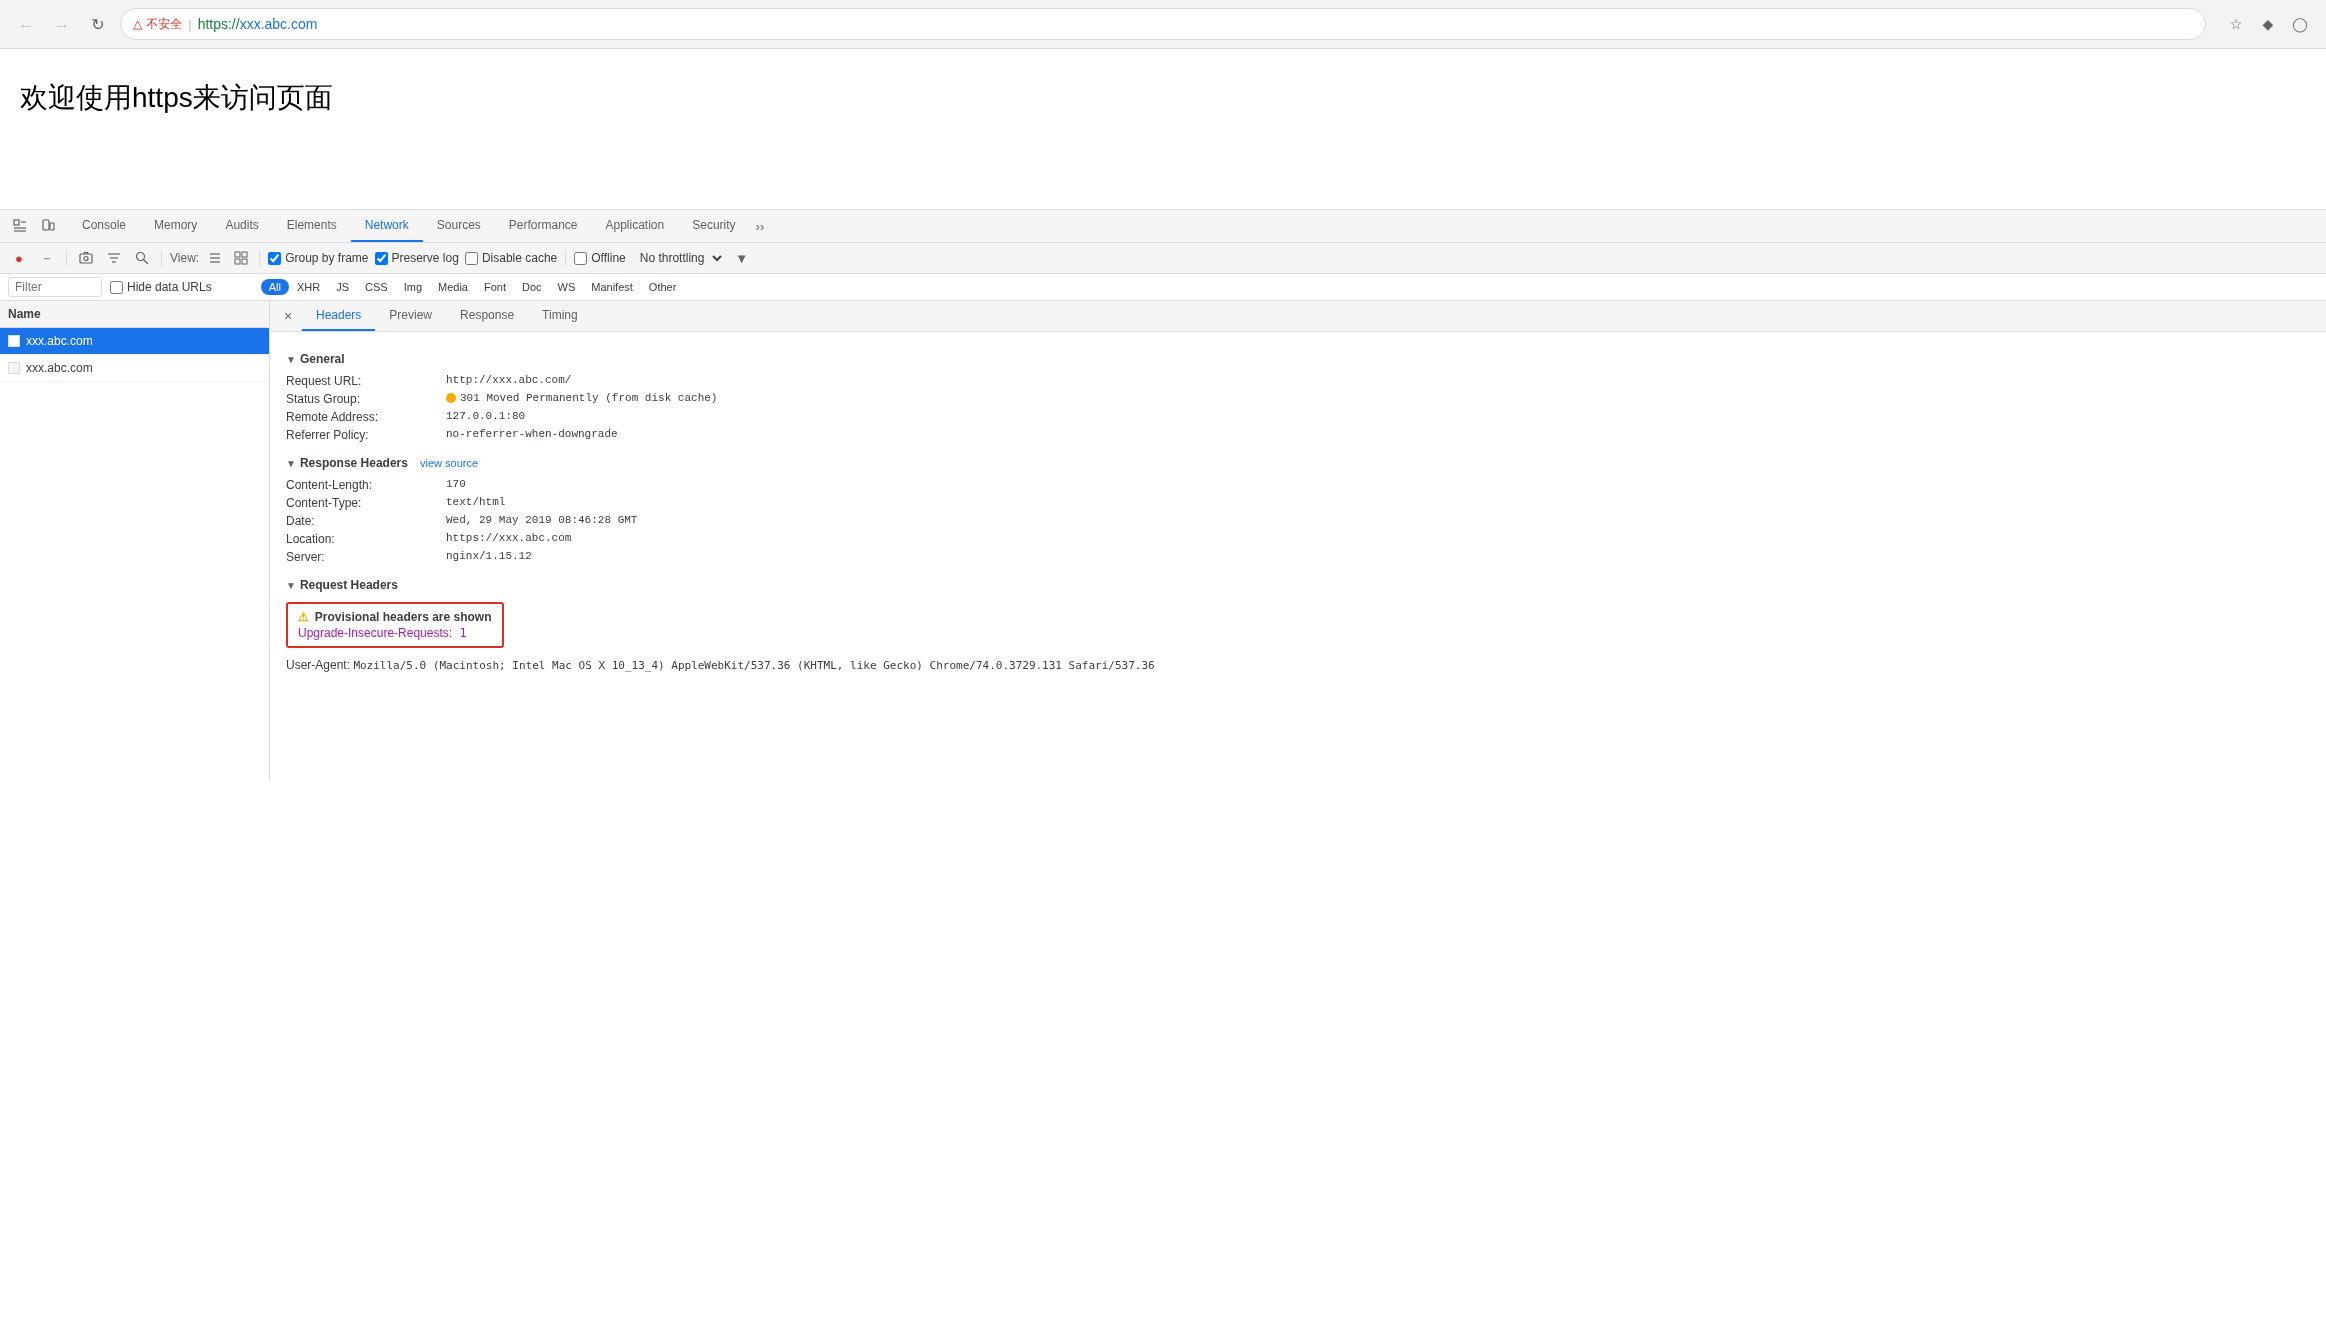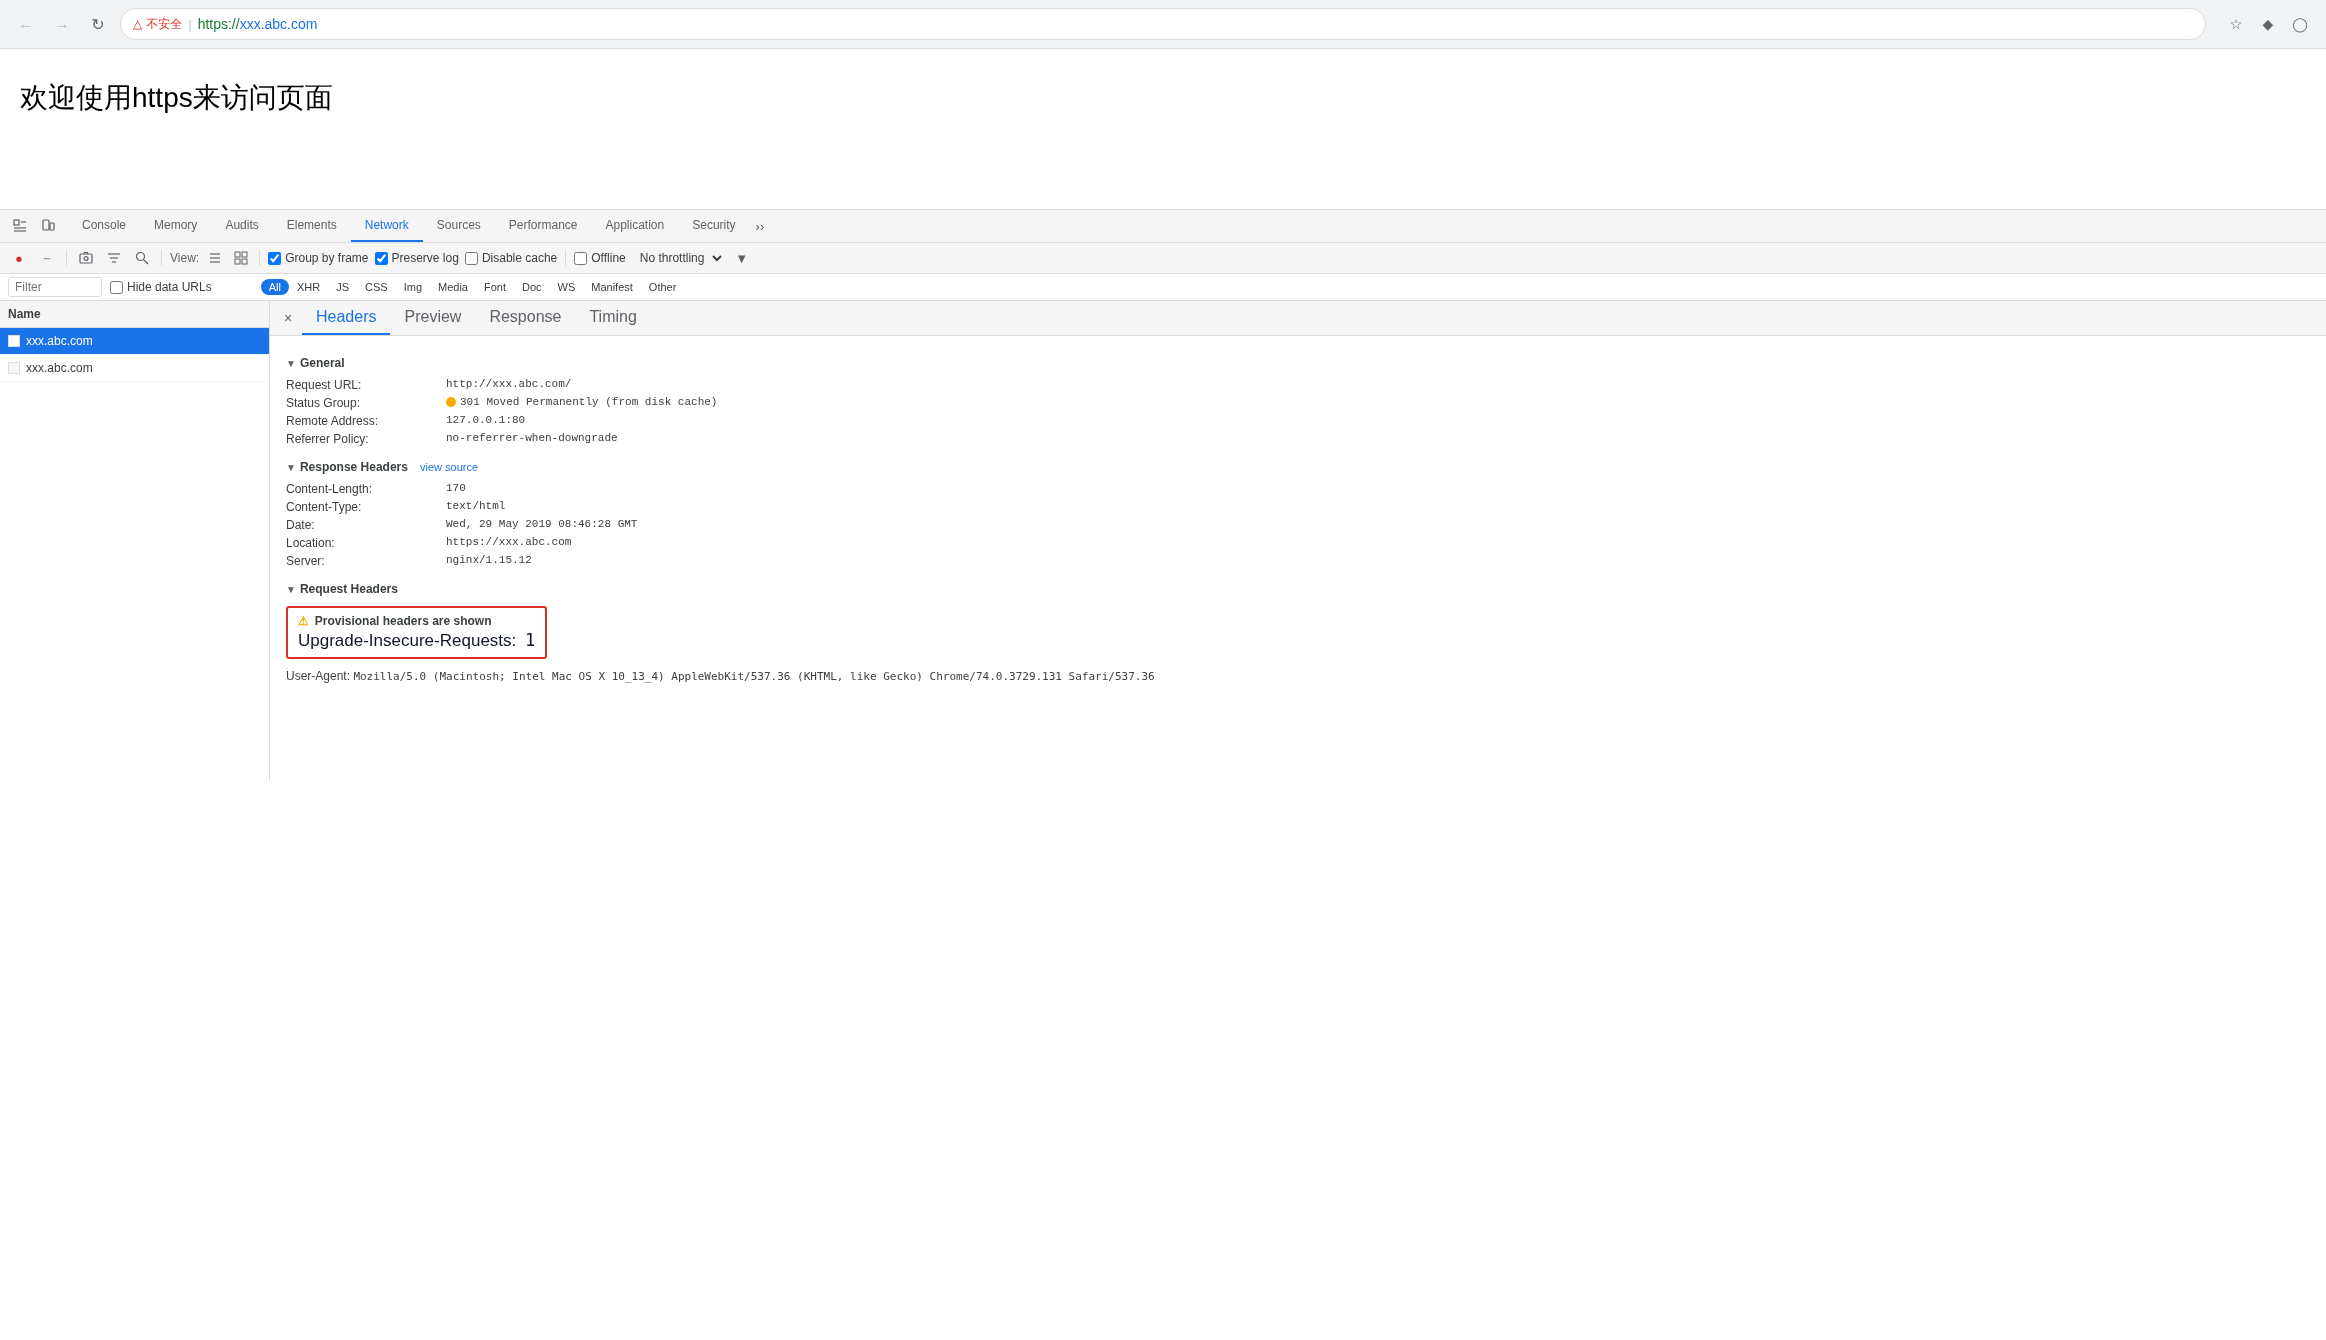--- a/index.html
+++ b/index.html
@@ -167,21 +167,21 @@
       padding: 0 8px;
       background: #f5f5f5;
       gap: 0;
     }
     .details-close-btn {
       width: 20px; height: 20px; border: none; background: transparent; cursor: pointer;
       color: #5f6368; font-size: 14px; display: flex; align-items: center; justify-content: center;
       margin-right: 4px;
     }
     .details-tab {
-      padding: 7px 14px; font-size: 16px; color: #5f6368; cursor: pointer;
+      padding: 7px 14px; font-size: 12px; color: #5f6368; cursor: pointer;
       border-bottom: 2px solid transparent;
     }
     .details-tab.active { color: #1a73e8; border-bottom: 2px solid #1a73e8; }
 
     
     .headers-content { padding: 8px 16px; }
     .section-header {
       display: flex; align-items: center; gap: 4px;
       font-size: 12px; font-weight: 600; color: #3c4043;
       margin: 12px 0 6px 0; cursor: pointer;
@@ -200,21 +200,21 @@
       border-radius: 3px;
       padding: 6px 10px;
       display: inline-block;
       margin: 4px 0;
       background: #fff;
     }
     .provisional-warning .warn-line {
       display: flex; align-items: center; gap: 6px; font-size: 12px; font-weight: 600; color: #3c4043; margin-bottom: 2px;
     }
     .provisional-warning .warn-icon-yellow { color: #f9ab00; }
-    .provisional-warning .upgrade-row { font-size: 17px; color: #0f172a; }
+    .provisional-warning .upgrade-row { font-size: 12px; color: #a21caf; }
     .user-agent-row { font-size: 12px; color: #3c4043; padding: 2px 0; }
     .user-agent-row .header-name { font-weight: 500; }
 
     
     .offline-area { display: flex; align-items: center; gap: 4px; font-size: 12px; color: #3c4043; justify-content: center; }
   </style>
 </head>
 <body>
 
 <div class="browser-chrome">

